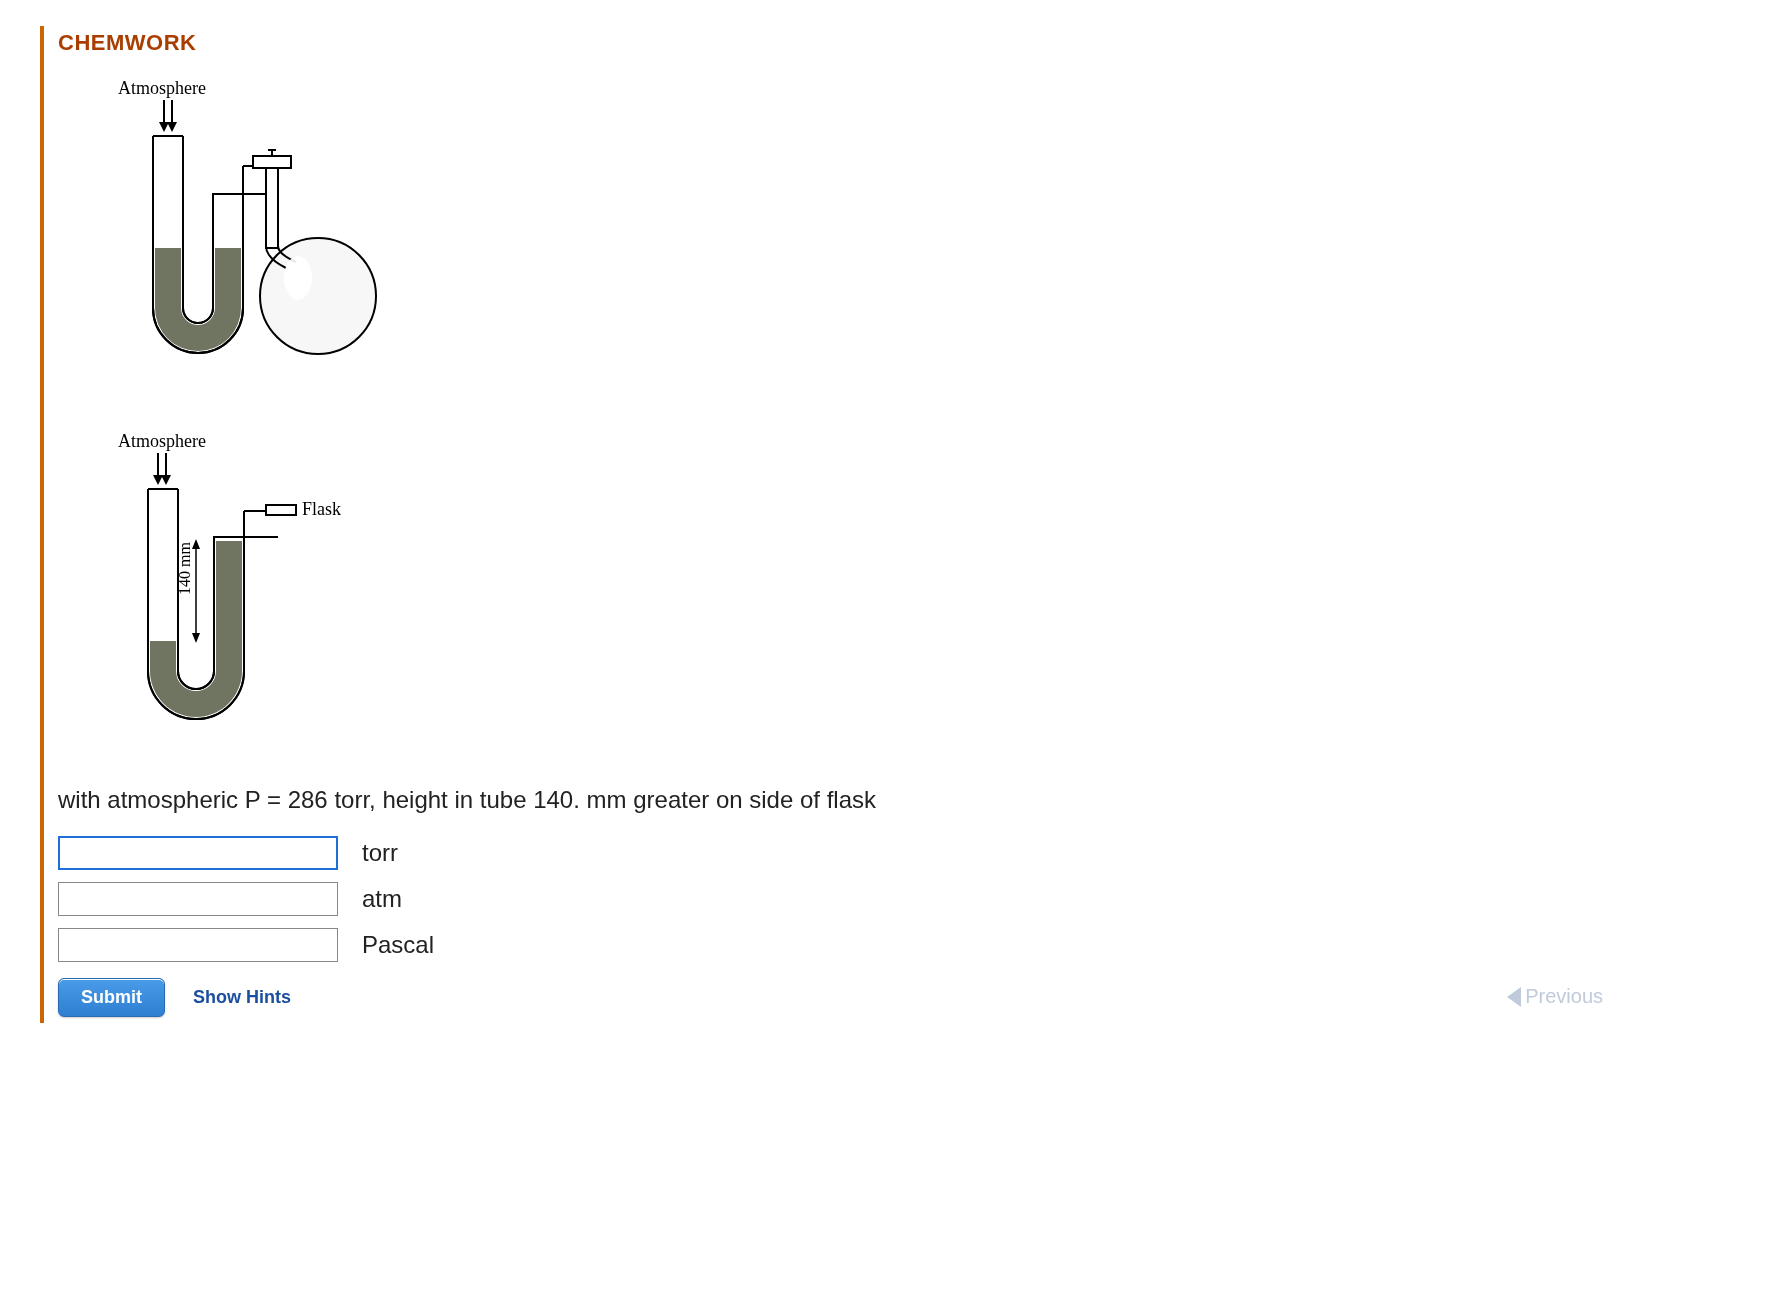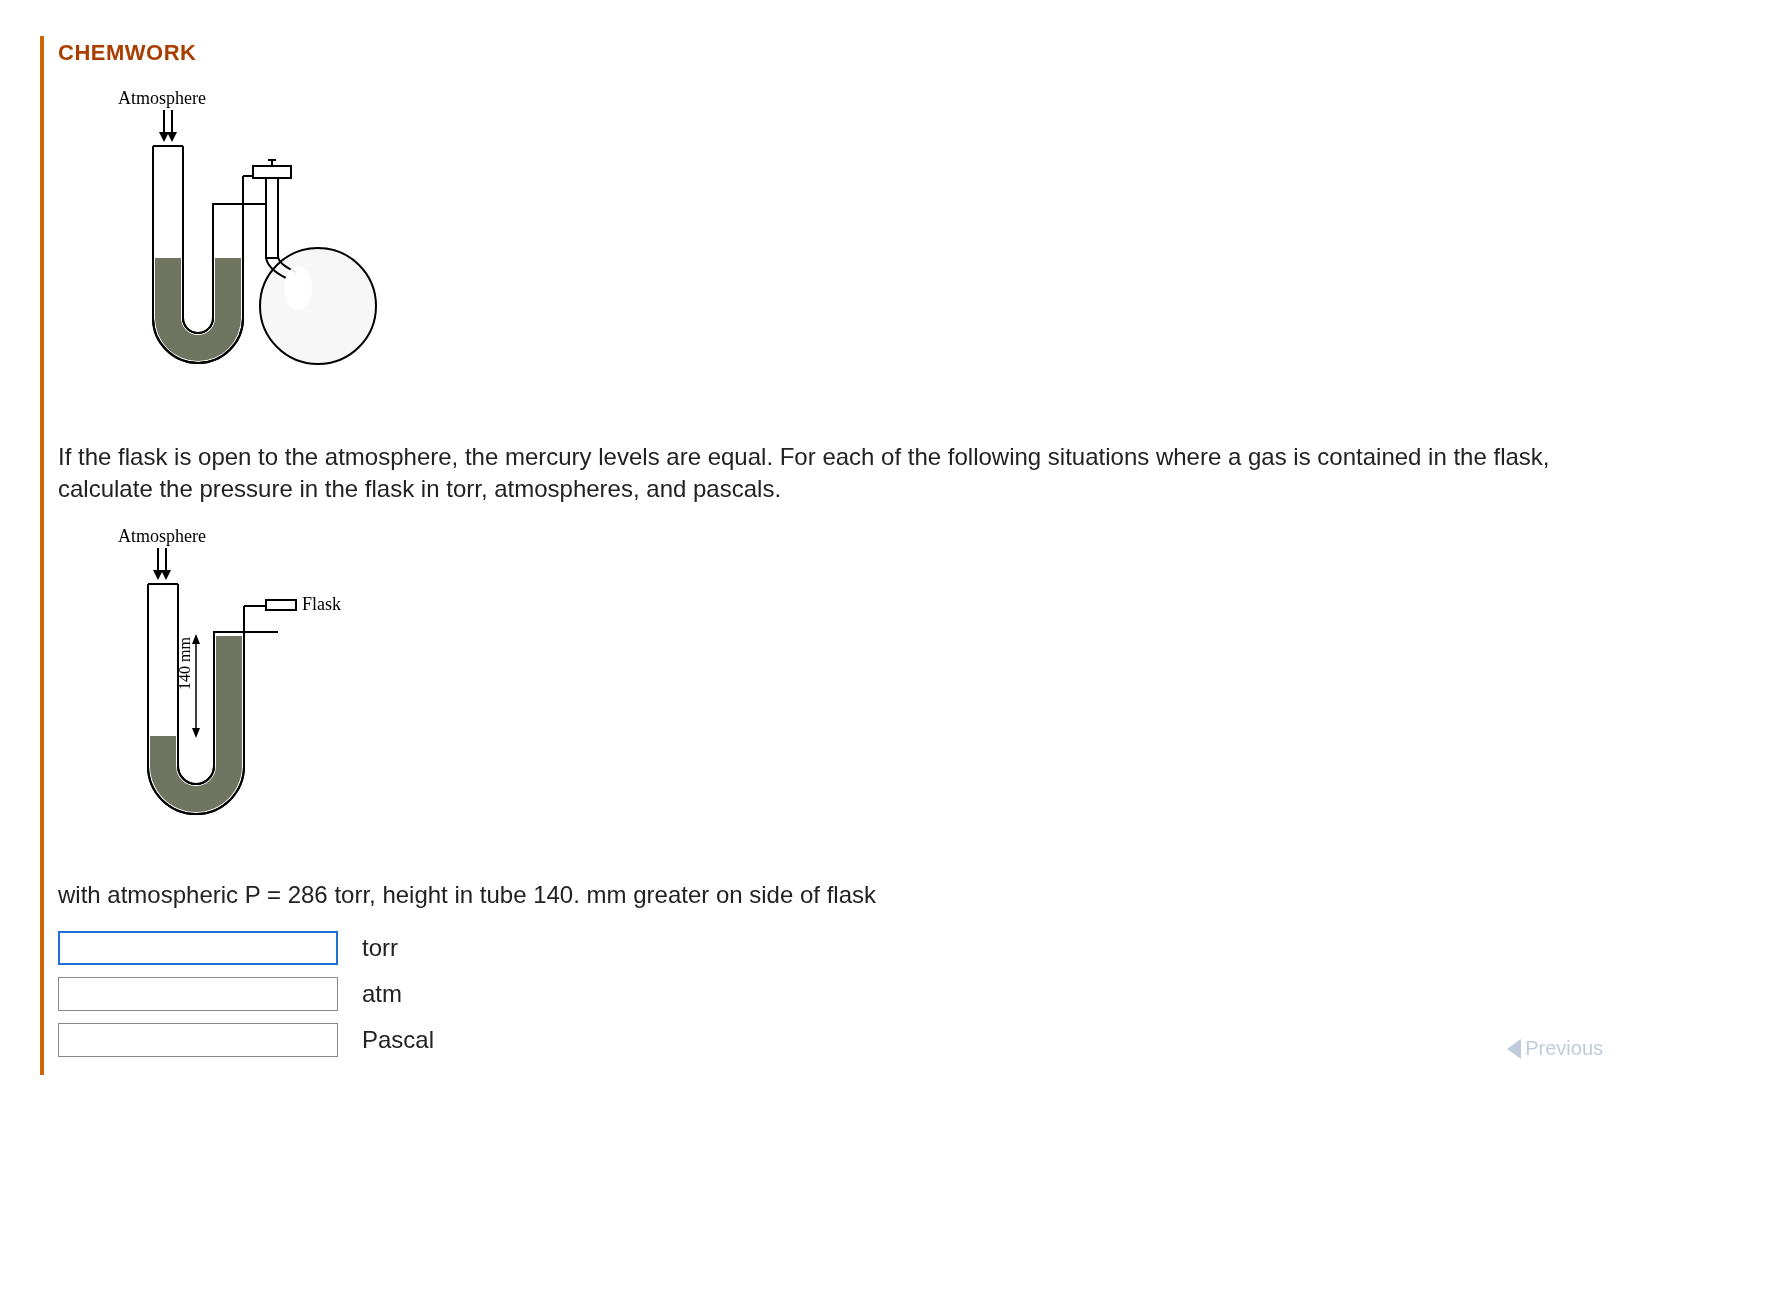--- a/index.html
+++ b/index.html
@@ -7,21 +7,21 @@
     padding: 0;
     background: #ffffff;
     font-family: "Helvetica Neue", Helvetica, Arial, sans-serif;
     color: #333333;
     font-size: 20px;
   }
   .page {
     width: 1653px;
     min-height: 1306px;
     box-sizing: border-box;
-    padding: 36px 40px 20px 40px;
+    padding: 26px 40px 20px 40px;
     position: relative;
   }
   .panel {
     border-left: 4px solid #cc6600;
     padding-left: 14px;
     padding-top: 4px;
     padding-bottom: 6px;
     position: relative;
   }
   .hdr {
@@ -148,21 +148,20 @@
         <circle cx="220" cy="218" r="58" fill="#f7f7f7" stroke="#000" stroke-width="2"></circle>
 
         <rect x="168" y="90" width="12" height="80" fill="#fff" stroke="#000" stroke-width="2"></rect>
         <path d="M168 168 Q168 180 188 190" fill="none" stroke="#000" stroke-width="2"></path>
         <path d="M180 168 Q180 176 198 184" fill="none" stroke="#000" stroke-width="2"></path>
 
         <ellipse cx="200" cy="200" rx="14" ry="22" fill="#ffffff" opacity="0.9"></ellipse>
       </svg>
     </div>
 
-    <div class="body-text">If the flask is open to the atmosphere, the mercury levels are equal. For each of the following situations where a gas is contained in the flask, calculate the pressure in the flask in torr, atmospheres, and pascals.</div>
 
     <div class="diagram-wrap">
       <svg width="300" height="330" viewBox="0 0 300 330">
 
         <text x="20" y="16" class="diagram-label" font-family="Times New Roman" font-size="18">Atmosphere</text>
 
         <line x1="60" y1="22" x2="60" y2="50" stroke="#000" stroke-width="2"></line>
         <polygon points="60,54 55,44 65,44" fill="#000"></polygon>
         <line x1="68" y1="22" x2="68" y2="50" stroke="#000" stroke-width="2"></line>
         <polygon points="68,54 63,44 73,44" fill="#000"></polygon>
@@ -198,20 +197,24 @@
     <div class="answer-row">
       <input class="answer-input" type="text" value="" style="">
       <span class="unit-label">atm</span>
     </div>
 
     <div class="answer-row">
       <input class="answer-input" type="text" value="" style="">
       <span class="unit-label">Pascal</span>
     </div>
 
+    <div class="button-row">
+      <button class="submit-btn">Submit</button>
+      <span class="hints-link">Show Hints</span>
+    </div>
 
     <div class="prev-link">
       <span class="prev-chev"></span>
       <span>Previous</span>
     </div>
 
   </div>
 </div>
 
 </body></html>

